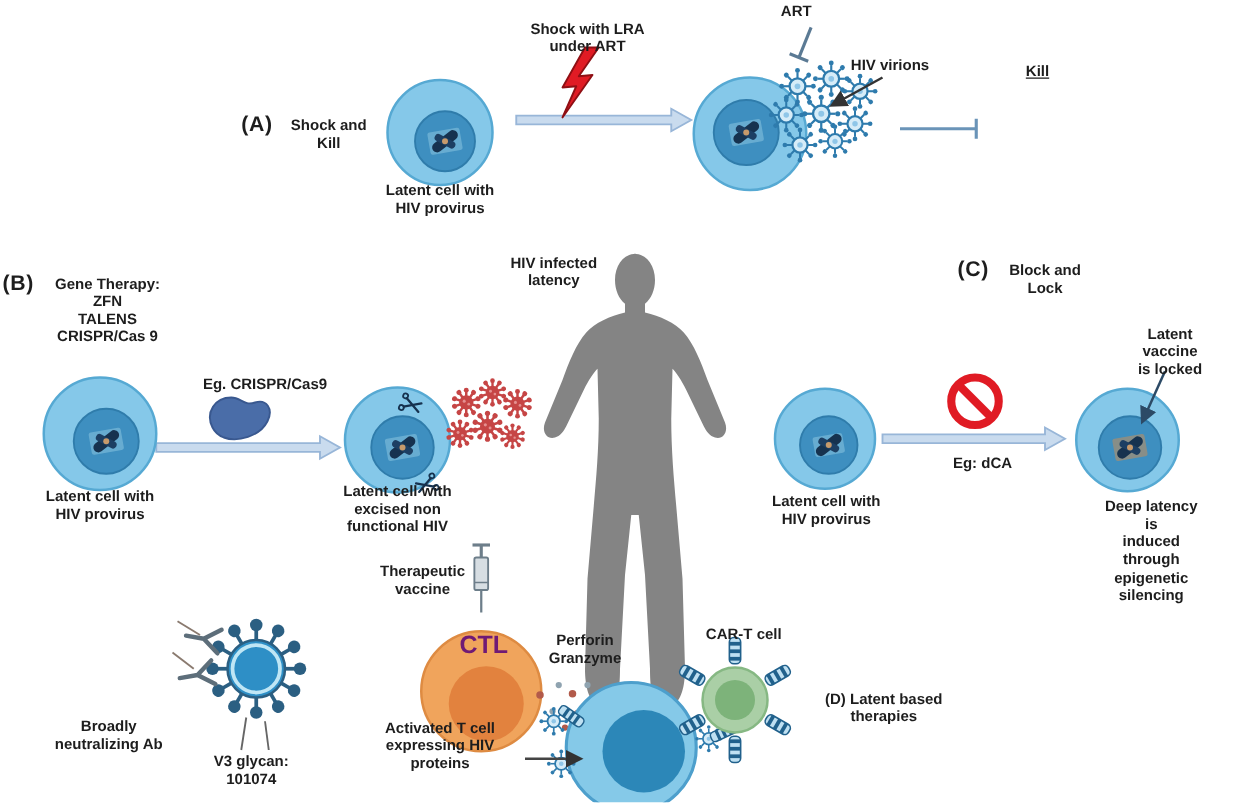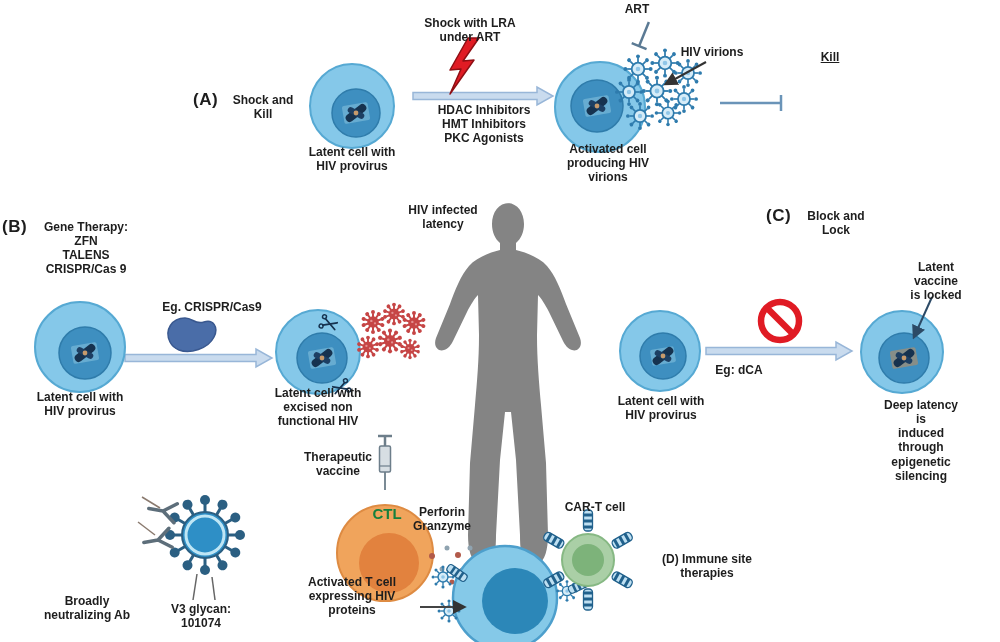--- a/index.html
+++ b/index.html
@@ -9,21 +9,21 @@
   }
   svg.layer { position:absolute; left:0; top:0; }
   .t {
     position:absolute; font-weight:700; font-size:12px; line-height:1.18;
     color:#1d1d1d; white-space:pre-line; text-align:center;
     transform:translateX(-50%);
   }
   .tl { transform:none; text-align:left; }
   .sec { font-size:17px; font-weight:800; letter-spacing:0.5px; }
   .underline { text-decoration:underline; }
-  .ctl-label { color:#15803d; font-size:15px; }
+  .ctl-label { color:#701a75; font-size:20px; }
 </style>
 </head>
 <body>
 
 <div class="stage">
 
 <svg class="layer" width="1000" height="642" viewBox="0 0 1000 642">
   <defs>
     <g id="chromo">
       <rect x="-12" y="-4" width="24" height="8" rx="4" fill="#16324f" transform="rotate(-38)"></rect>
@@ -281,69 +281,63 @@
     <circle cx="588" cy="560" r="26" fill="#aacfa6" stroke="#86b883" stroke-width="2"></circle>
     <circle cx="588" cy="560" r="16" fill="#7db37a"></circle>
   </g>
 </svg>
 
 <div class="t tl sec" style="left:193px; top:90px">(A)</div>
 <div class="t" style="left:263px; top:93px">Shock and
 Kill</div>
 <div class="t" style="left:470px; top:16px">Shock with LRA
 under ART</div>
-<div class="t" style="left:484px; top:103px">HDAC Inhibitors
-HMT Inhibitors
-PKC Agonists</div>
 <div class="t" style="left:637px; top:2px">ART</div>
 <div class="t" style="left:712px; top:45px">HIV virions</div>
 <div class="t underline" style="left:830px; top:50px">Kill</div>
 <div class="t" style="left:352px; top:145px">Latent cell with
 HIV provirus</div>
-<div class="t" style="left:608px; top:142px">Activated cell
-producing HIV
-virions</div>
 
 <div class="t tl sec" style="left:2px; top:217px">(B)</div>
 <div class="t" style="left:86px; top:220px">Gene Therapy:
 ZFN
 TALENS
 CRISPR/Cas 9</div>
 <div class="t" style="left:80px; top:390px">Latent cell with
 HIV provirus</div>
 <div class="t" style="left:212px; top:300px">Eg. CRISPR/Cas9</div>
 <div class="t" style="left:318px; top:386px">Latent cell with
 excised non
 functional HIV</div>
 
 <div class="t" style="left:443px; top:203px">HIV infected
 latency</div>
 
 <div class="t tl sec" style="left:766px; top:206px">(C)</div>
 <div class="t" style="left:836px; top:209px">Block and
 Lock</div>
-<div class="t" style="left:739px; top:363px">Eg: dCA</div>
+<div class="t" style="left:786px; top:363px">Eg: dCA</div>
 <div class="t" style="left:661px; top:394px">Latent cell with
 HIV provirus</div>
 <div class="t" style="left:936px; top:260px">Latent vaccine
 is locked</div>
 <div class="t" style="left:921px; top:398px">Deep latency is
 induced through
 epigenetic
 silencing</div>
 
-<div class="t" style="left:87px; top:594px">Broadly
+<div class="t" style="left:87px; top:574px">Broadly
 neutralizing Ab</div>
 <div class="t" style="left:201px; top:602px">V3 glycan:
 101074</div>
 <div class="t" style="left:338px; top:450px">Therapeutic
 vaccine</div>
 <div class="t ctl-label" style="left:387px; top:505px">CTL</div>
-<div class="t" style="left:442px; top:505px">Perforin
+<div class="t" style="left:468px; top:505px">Perforin
 Granzyme</div>
 <div class="t" style="left:595px; top:500px">CAR-T cell</div>
 <div class="t" style="left:352px; top:575px">Activated T cell
 expressing HIV
 proteins</div>
-<div class="t" style="left:707px; top:552px">(D) Immune site
+<div class="t" style="left:707px; top:552px">(D) Latent based
 therapies</div>
 
 </div>
 
 </body></html>

